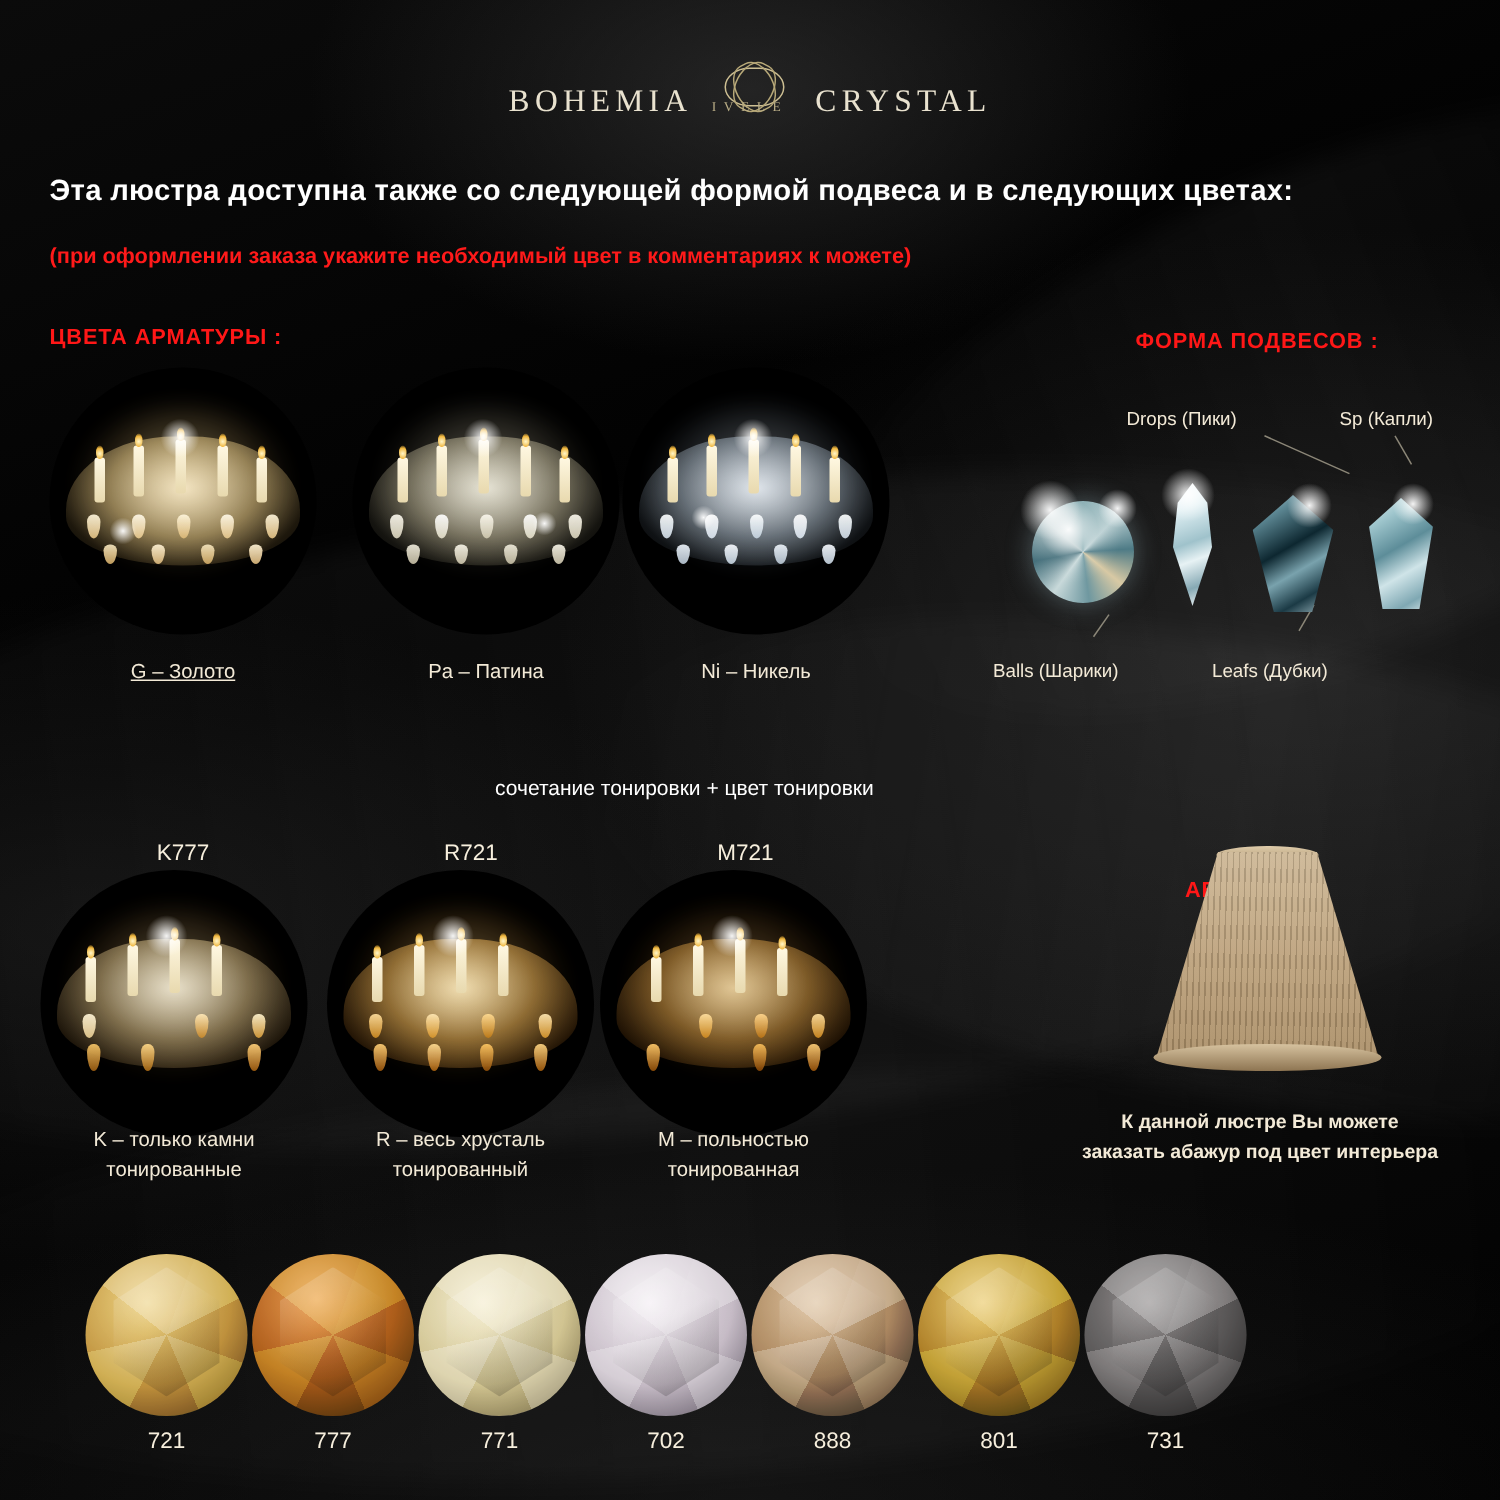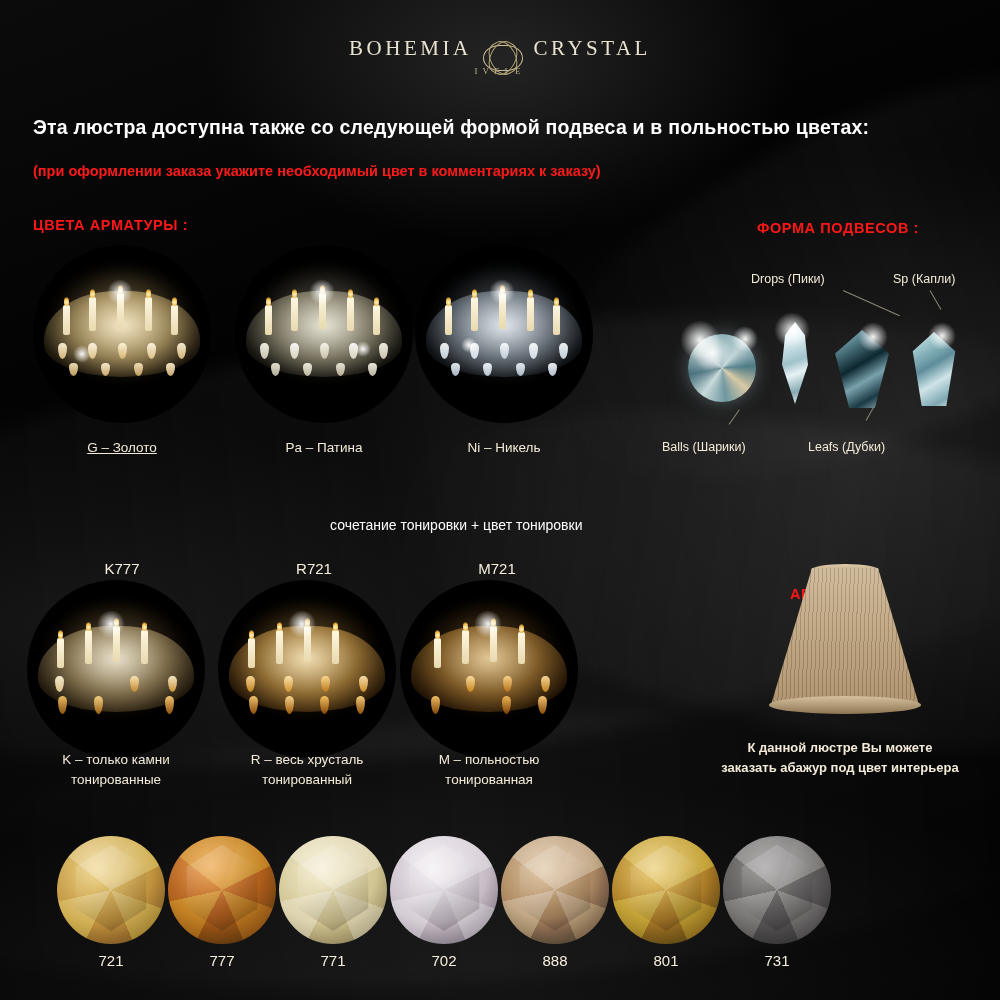--- a/index.html
+++ b/index.html
@@ -36,21 +36,22 @@
   .sw3 { left: -120px; top: 720px; width: 1200px; height: 260px;
          background: linear-gradient(90deg, rgba(255,255,255,0.00), rgba(255,255,255,0.04), rgba(255,255,255,0.00));
          transform: rotate(-4deg); }
   .sw4 { left: 520px; top: 110px; width: 760px; height: 320px;
          background: linear-gradient(90deg, rgba(255,255,255,0.00), rgba(255,255,255,0.045), rgba(255,255,255,0.00));
          transform: rotate(-22deg); }
 
   
   #logo {
     position: absolute; left: 0; right: 0; top: 36px;
-    display: flex; align-items: flex-start; justify-content: center;
+    display: flex; align-items: flex-end; justify-content: center;
+    gap: 10px;
   }
   .logo-word {
     color: #e9e2cf;
     font-family: "Liberation Serif", serif;
     font-size: 21px;
     letter-spacing: 3.5px;
   }
   .logo-emblem {
     width: 62px; height: 44px;
     position: relative;
@@ -261,22 +262,22 @@
     <span class="logo-word">BOHEMIA</span>
     <span class="logo-emblem">
       <span class="ring"></span>
       <span class="ring ring2"></span>
       <span class="ring ring3"></span>
     </span>
     <span class="logo-word">CRYSTAL</span>
   </div>
   <div class="logo-sub">IVELE</div>
 
-  <div class="h-main">Эта люстра доступна также со следующей формой подвеса и в польностью цветах:</div>
-  <div class="h-sub">(при оформлении заказа укажите необходимый цвет в комментариях к заказу)</div>
+  <div class="h-main">Эта люстра доступна также со следующей формой подвеса и в следующих цветах:</div>
+  <div class="h-sub">(при оформлении заказа укажите необходимый цвет в комментариях к можете)</div>
 
   <div class="sec-title" id="t-armature">ЦВЕТА АРМАТУРЫ :</div>
   <div class="sec-title" id="t-pendants">ФОРМА ПОДВЕСОВ :</div>
   <div id="t-tint-note">сочетание тонировки + цвет тонировки</div>
   <div class="sec-title" id="t-shades">АБАЖУРЫ :</div>
 
   <div class="circ" style="left:33px; top:245px; width:178px; height:178px;">
     <div class="chand">
       <div class="halo" style="background: radial-gradient(ellipse at 50% 45%, rgba(255,228,160,0.55), rgba(255,200,110,0.12) 55%, rgba(0,0,0,0) 75%);"></div>
       <div class="body" style="background: radial-gradient(ellipse at 50% 40%, rgba(255,240,205,0.92), rgba(236,206,138,0.55) 45%, rgba(120,96,50,0.25) 75%, rgba(0,0,0,0) 100%);"></div>

